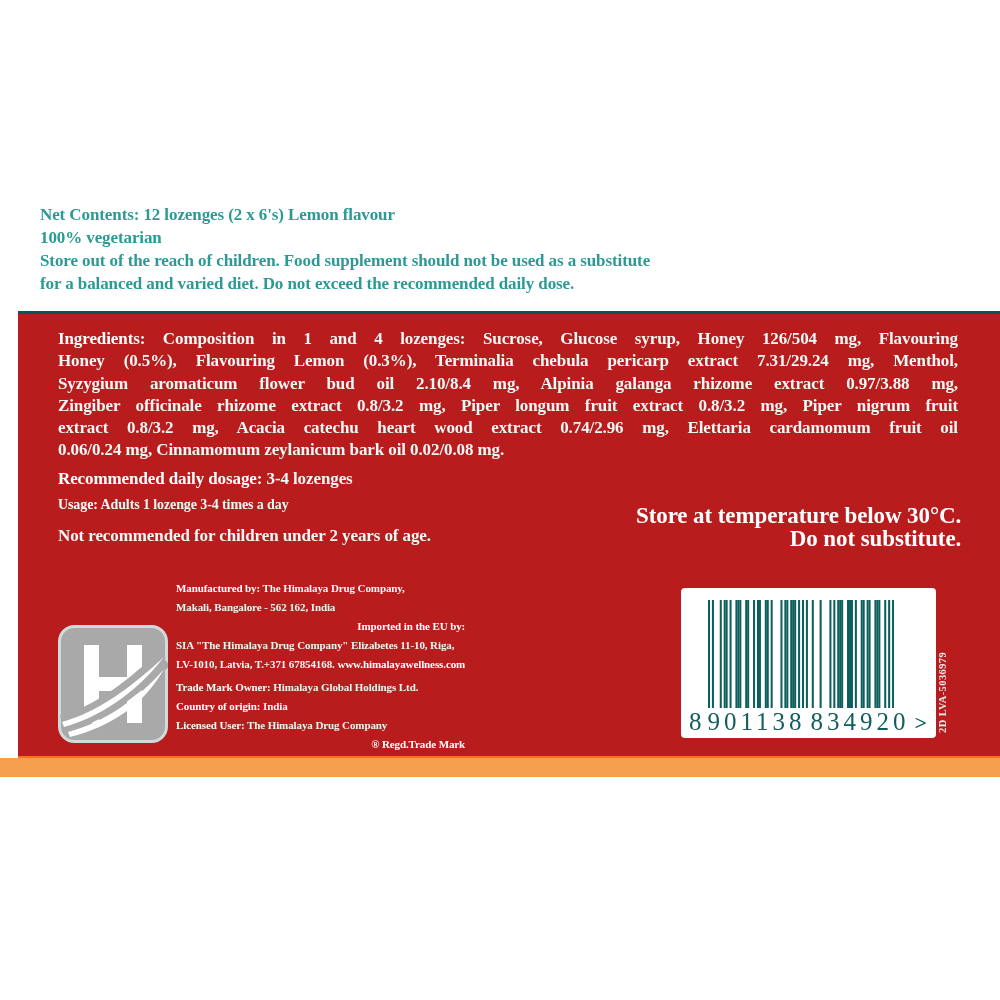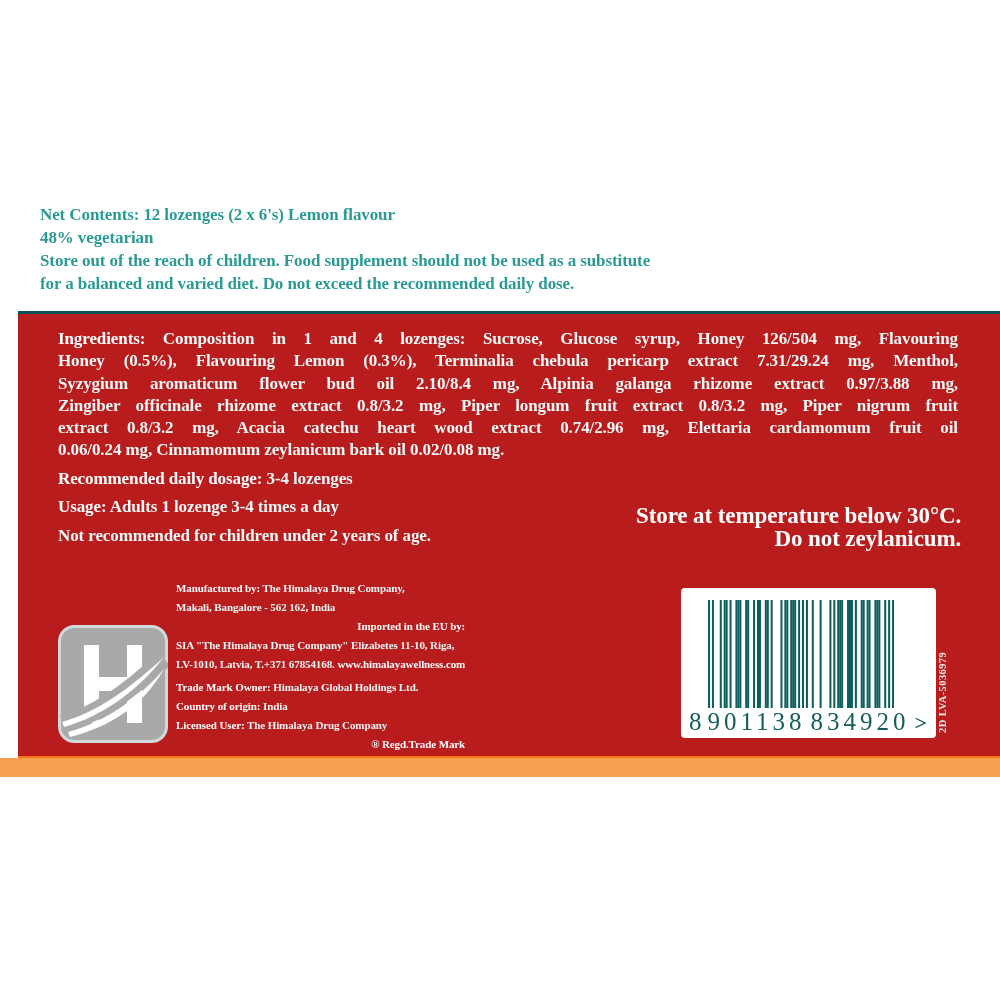--- a/index.html
+++ b/index.html
@@ -12,21 +12,21 @@
   .top-info{position:absolute;left:40px;top:203px;width:910px;color:#2b9a94;
     font-size:17px;line-height:23px;font-weight:600;}
   
   .band{position:absolute;left:0;top:311px;width:1000px;height:447px;background:#b91c1c;
     border-top:3px solid #0b5355;border-bottom:2px solid #f97316;box-sizing:border-box;color:#ecf8f6;margin-left:18px;}
   .band .b{color:#ffffff;text-align:right;}
   .ingredients{position:absolute;left:40px;top:14px;width:900px;font-size:17px;
     line-height:22.3px;font-weight:600;}
   .jl{text-align:justify;text-align-last:justify;}
   .dosage{position:absolute;left:40px;top:155px;font-size:17px;font-weight:600;}
-  .usage{position:absolute;left:40px;top:183px;font-size:17px;font-weight:600;}
+  .usage{position:absolute;left:40px;top:183px;font-size:14px;font-weight:600;}
   .usage-note{position:absolute;left:40px;top:212px;font-size:17px;font-weight:600;}
   .storage{position:absolute;left:618px;top:190px;font-size:23px;line-height:23px;font-weight:700;color:#ffffff;text-align:right;}
   
   .mfg{position:absolute;left:158px;top:265px;font-size:11px;line-height:19px;font-weight:600;}
   .mfg .gap{margin-top:4px;}
   
   .logo{position:absolute;left:40px;top:311px;width:110px;height:118px;}
   
   .barcode{position:absolute;left:663px;top:274px;width:255px;height:150px;background:#ffffff;border-radius:4px;}
   .barcode svg{position:absolute;left:27px;top:12px;width:186px;height:127px;}
@@ -41,21 +41,21 @@
   
   .orange{position:absolute;left:0;top:758px;width:1000px;height:19px;background:#f5a04f;}
 </style>
 </head>
 <body>
 
 <div class="page">
 
   <div class="top-info">
     <div><span class="b">Net Contents:</span><span> 12 lozenges (2 x 6's) Lemon flavour</span></div>
-    <div class="b">48% vegetarian</div>
+    <div class="b">100% vegetarian</div>
     <div>Store out of the reach of children. Food supplement should not be used as a substitute</div>
     <div>for a balanced and varied diet. Do not exceed the recommended daily dose.</div>
   </div>
 
   <div class="band">
 
     <div class="ingredients">
       <div class="jl"><span class="b">Ingredients:</span><span> Composition in 1 and 4 lozenges: Sucrose, Glucose syrup, Honey 126/504 mg, Flavouring</span></div>
       <div class="jl">Honey (0.5%), Flavouring Lemon (0.3%), Terminalia chebula pericarp extract 7.31/29.24 mg, Menthol,</div>
       <div class="jl">Syzygium aromaticum flower bud oil 2.10/8.4 mg, Alpinia galanga rhizome extract 0.97/3.88 mg,</div>
@@ -64,21 +64,21 @@
       <div>0.06/0.24 mg, Cinnamomum zeylanicum bark oil 0.02/0.08 mg.</div>
     </div>
 
     <div class="dosage"><span class="b">Recommended daily dosage:</span><span> 3-4 lozenges</span></div>
 
     <div class="usage"><span class="b">Usage:</span><span> Adults 1 lozenge 3-4 times a day</span></div>
     <div class="usage-note">Not recommended for children under 2 years of age.</div>
 
     <div class="storage">
       <div>Store at temperature below 30°C.</div>
-      <div>Do not zeylanicum.</div>
+      <div>Do not substitute.</div>
     </div>
 
     <div class="logo" aria-label="Himalaya logo">
       <svg viewBox="0 0 110 118" width="110" height="118">
         <rect x="1.5" y="1.5" width="107" height="115" rx="15" fill="#a9a9a9" stroke="#cfdbda" stroke-width="3"></rect>
         <rect x="26" y="20" width="15" height="78" fill="#ffffff"></rect>
         <rect x="69" y="20" width="15" height="78" fill="#ffffff"></rect>
         <rect x="41" y="52" width="28" height="14" fill="#ffffff"></rect>
         <path d="M4,99 C36,92 72,66 106,34" fill="none" stroke="#a9a9a9" stroke-width="18"></path>
         <path d="M4,97 C38,88 74,62 106,32 C78,68 42,92 6,102 Z" fill="#ffffff"></path>

